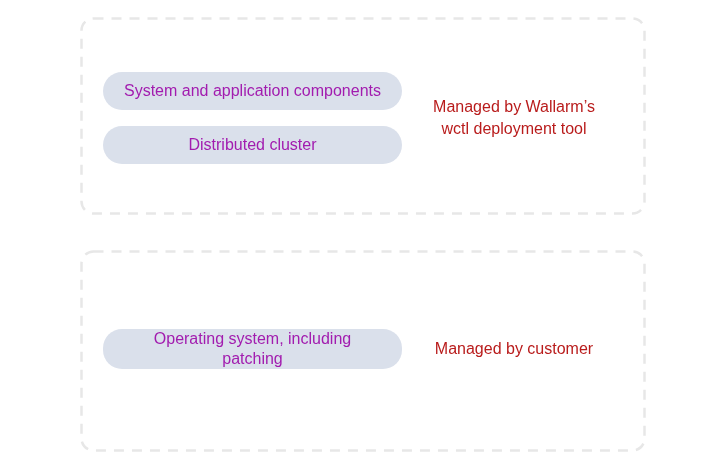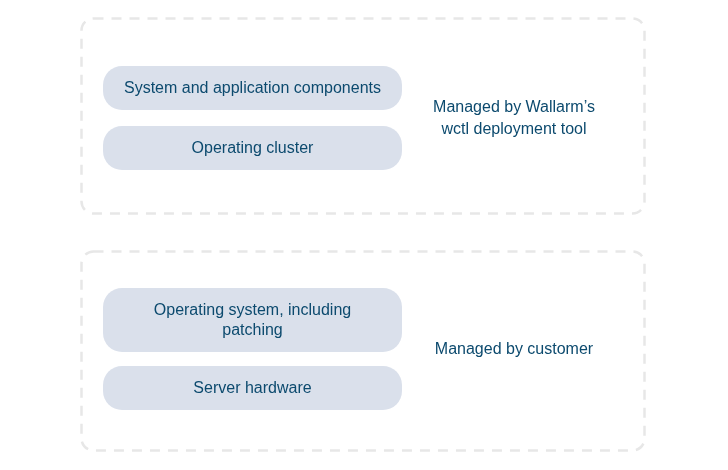--- a/index.html
+++ b/index.html
@@ -51,64 +51,63 @@
   .group-bottom .pills { gap: 14px; }
 
   .pill {
     box-sizing: border-box;
     min-height: 38px;
     display: flex;
     align-items: center;
     justify-content: center;
     background: #dae0eb;
     border-radius: 19px;
-    padding: 12px 14px;
+    padding: 0 14px;
     font-size: 16px;
     line-height: 20px;
-    color: #0c4a6e;
+    color: #a21caf;
     text-align: center;
     white-space: pre-line;
   }
 
   .group-label {
     flex: 1;
     text-align: center;
     font-size: 16px;
     line-height: 22px;
-    color: #0c4a6e;
+    color: #b91c1c;
     white-space: pre-line;
     padding: 0 6px;
   }
 </style>
 </head>
 <body>
 
 <div class="canvas">
 
   <section class="group group-top">
     <svg class="dashed-border" width="566" height="198" aria-hidden="true">
       <rect x="1.5" y="1.5" width="563" height="195" rx="12" ry="12" fill="none" stroke="#e7e7e7" stroke-width="2.5" stroke-dasharray="10 8"></rect>
     </svg>
     <div class="group-inner">
       <div class="pills">
         <div class="pill">System and application components</div>
-        <div class="pill">Operating cluster</div>
+        <div class="pill">Distributed cluster</div>
       </div>
       <div class="group-label">Managed by Wallarm’s
 wctl deployment tool</div>
     </div>
   </section>
 
   <section class="group group-bottom">
     <svg class="dashed-border" width="566" height="202" aria-hidden="true">
       <rect x="1.5" y="1.5" width="563" height="199" rx="12" ry="12" fill="none" stroke="#e7e7e7" stroke-width="2.5" stroke-dasharray="10 8"></rect>
     </svg>
     <div class="group-inner">
       <div class="pills">
         <div class="pill">Operating system, including
 patching</div>
-        <div class="pill">Server hardware</div>
       </div>
       <div class="group-label">Managed by customer</div>
     </div>
   </section>
 
 </div>
 
 </body></html>

